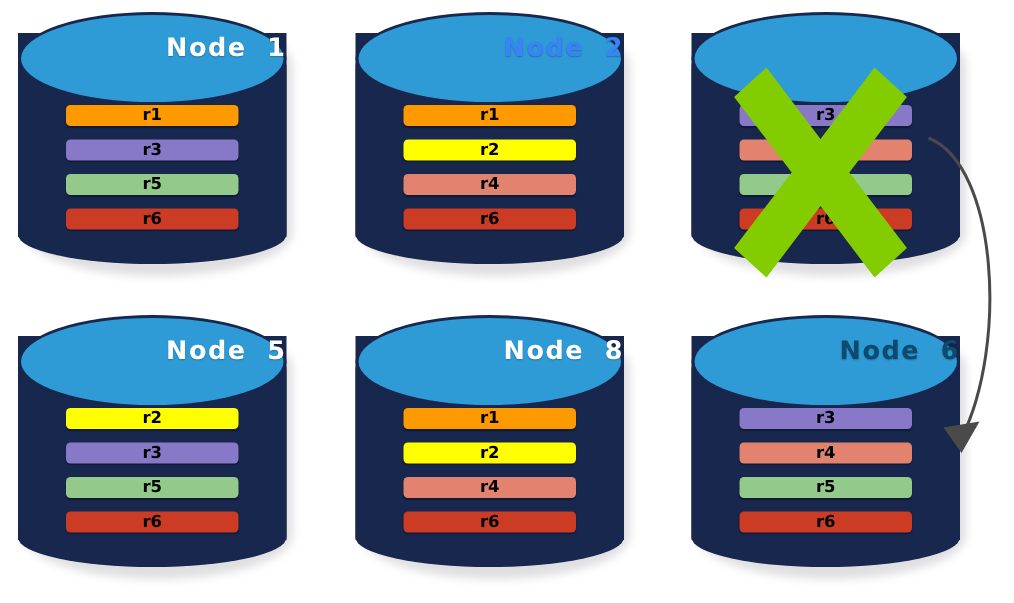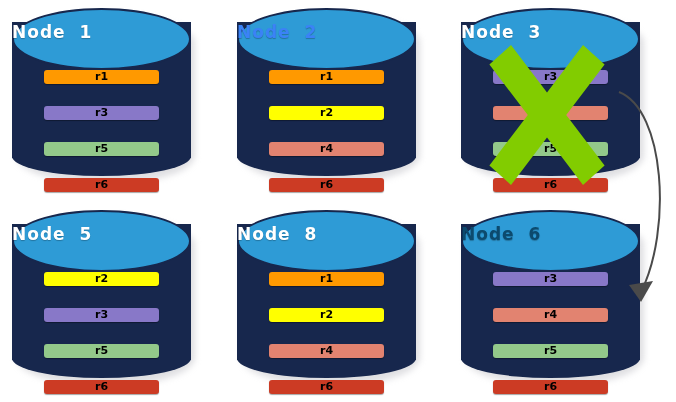--- a/index.html
+++ b/index.html
@@ -62,41 +62,41 @@
     border-radius: 50%;
     background: #2e9bd6;
     border: 2px solid #17274d;
     box-sizing: border-box;
   }
   .cyl-title {
     position: absolute;
     left: 0;
     top: 14px;
     width: 179px;
-    text-align: left;
+    text-align: right;
     color: #ffffff;
     font-size: 17px;
     font-weight: bold;
     letter-spacing: 1px;
     text-shadow: 0 1px 1px rgba(0,0,0,0.25);
     z-index: 4;
     white-space: pre;
   }
   .bars {
     position: absolute;
     left: 32px;
     top: 62px;
     width: 115px;
     z-index: 3;
   }
   .bar {
     position: relative;
     width: 115px;
     height: 14px;
-    margin-bottom: 22px;
+    margin-bottom: 9px;
     border-radius: 3px;
     color: #000000;
     font-size: 11px;
     font-weight: bold;
     text-align: center;
     line-height: 14px;
     box-shadow: 0 1px 1px rgba(0,0,0,0.35);
   }
   .bar:last-child { margin-bottom: 0; }
 
@@ -145,21 +145,20 @@
         <div class="bar" style="background: rgb(255, 255, 0);">r2</div>
         <div class="bar" style="background: rgb(226, 131, 112);">r4</div>
         <div class="bar" style="background: rgb(204, 59, 36);">r6</div>
       </div>
     </div>
     <div class="node" style="left: 461px; top: 8px;">
       <div class="cyl-shadow"></div>
       <div class="cyl-skirt" style="background: rgb(23, 39, 77);"></div>
       <div class="cyl-body" style="background: rgb(23, 39, 77);"></div>
       <div class="cyl-top" style="background: rgb(46, 155, 214);"></div>
-      <div class="cyl-title" style="color: rgb(255, 255, 255);">Node  3</div>
       <div class="bars">
         <div class="bar" style="background: rgb(136, 120, 200);">r3</div>
         <div class="bar" style="background: rgb(226, 131, 112);">r4</div>
         <div class="bar" style="background: rgb(147, 201, 138);">r5</div>
         <div class="bar" style="background: rgb(204, 59, 36);">r6</div>
       </div>
     </div>
     <div class="node" style="left: 12px; top: 210px;">
       <div class="cyl-shadow"></div>
       <div class="cyl-skirt" style="background: rgb(23, 39, 77);"></div>

